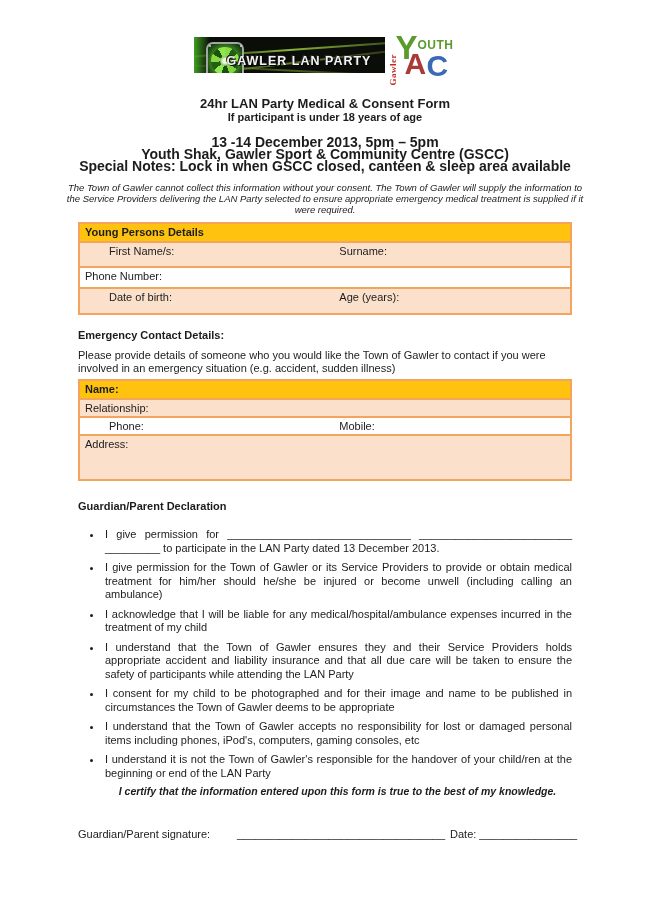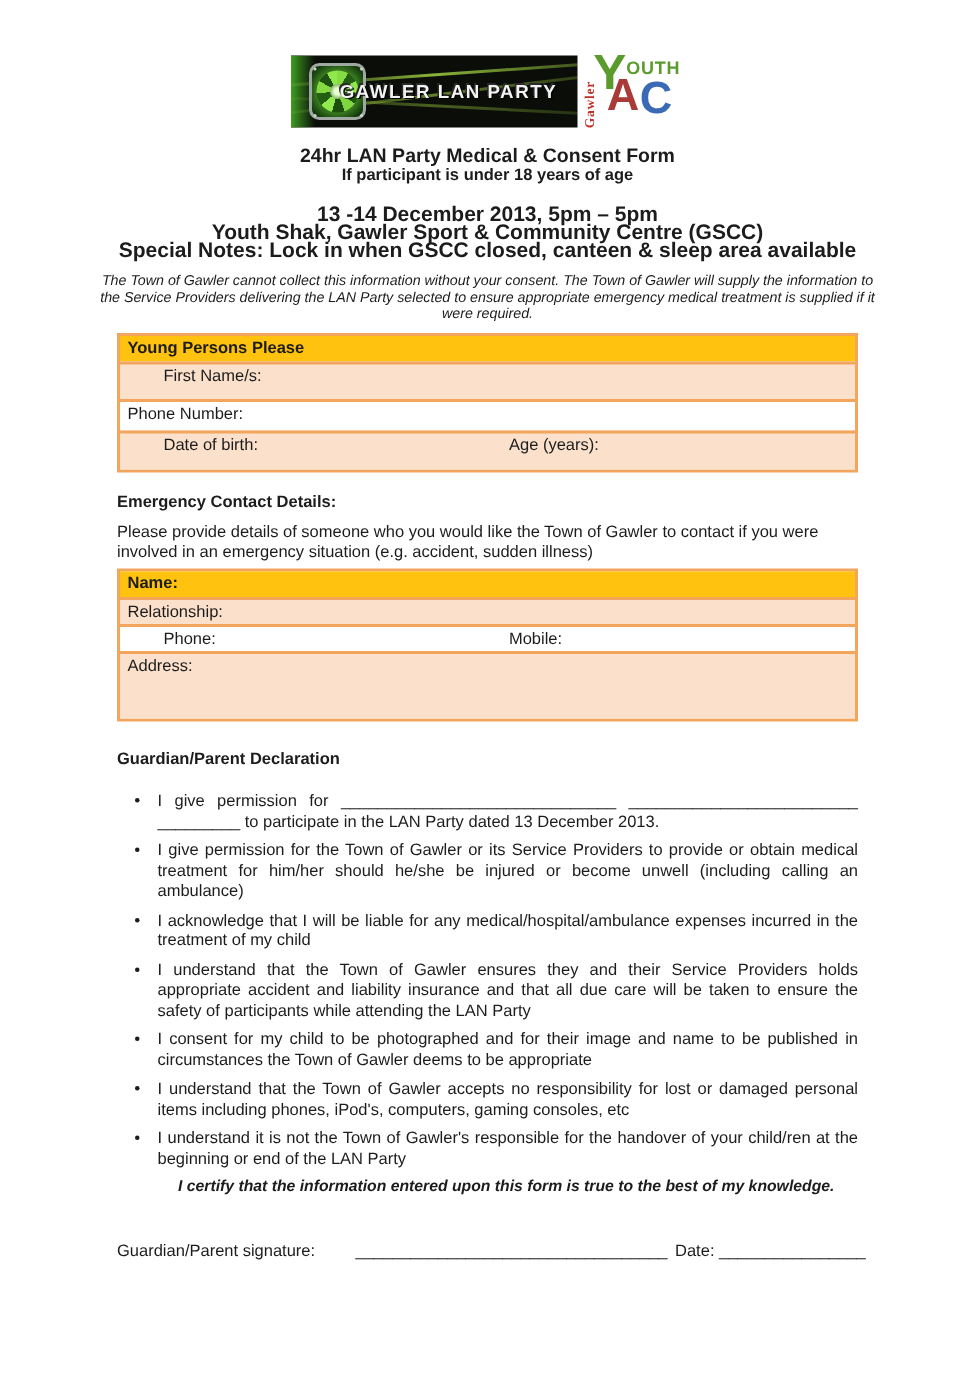--- a/index.html
+++ b/index.html
@@ -3,21 +3,21 @@
 <meta charset="utf-8">
 <style>
   * { margin:0; padding:0; box-sizing:border-box; }
   html,body { background:#ffffff; }
   .page {
     width:650px; height:919px; position:relative; background:#ffffff;
     font-family:"Liberation Sans", sans-serif; color:#1c1c1c; overflow:hidden;
   }
   
   .logo-row { display:flex; justify-content:center; align-items:flex-start; padding-top:33px; gap:3px; }
-  .lan-logo { width:191px; height:48px; background:#0b0d09; position:relative; overflow:hidden; margin-top:4px; }
+  .lan-logo { width:191px; height:36px; background:#0b0d09; position:relative; overflow:hidden; margin-top:4px; }
   .lan-glow { position:absolute; left:0; top:0; width:16px; height:100%;
     background:linear-gradient(to right,#3f9e22,rgba(63,158,34,0)); }
   .streak { position:absolute; height:2px; width:150%; left:-10%;
     background:linear-gradient(to right,rgba(154,205,50,0),#aadd44 40%,rgba(154,205,50,0)); }
   .streak.s1 { top:10px; transform:rotate(-4deg); opacity:.8; }
   .streak.s2 { top:22px; transform:rotate(-7deg); opacity:.55; }
   .streak.s3 { top:34px; transform:rotate(3deg); opacity:.4; }
   .fan { position:absolute; left:12px; top:5px; width:38px; height:38px;
     border:2px solid #9fa8a3; border-radius:7px;
     background:radial-gradient(circle at 50% 50%, #cfff7a 0%, #58a82e 40%, #1d4d12 78%, #0c1408 100%); }
@@ -104,24 +104,25 @@
     <div>13 -14 December 2013, 5pm – 5pm</div>
     <div>Youth Shak, Gawler Sport &amp; Community Centre (GSCC)</div>
     <div>Special Notes: Lock in when GSCC closed, canteen &amp; sleep area available</div>
   </div>
   <div class="disclaimer">The Town of Gawler cannot collect this information without your consent. The Town of Gawler will supply the information to the Service Providers delivering the LAN Party selected to ensure appropriate emergency medical treatment is supplied if it were required.</div>
 
   <div class="content">
 
     <div class="tbl">
       <div class="trow gold h17">
-        <div class="cell full hdr">Young Persons Please</div>
+        <div class="cell full hdr">Young Persons Details</div>
       </div>
       <div class="trow peach h25">
         <div class="cell c1">First Name/s:</div>
+        <div class="cell c2">Surname:</div>
       </div>
       <div class="trow white h21">
         <div class="cell full">Phone Number:</div>
       </div>
       <div class="trow peach h26">
         <div class="cell c1">Date of birth:</div>
         <div class="cell c2">Age (years):</div>
       </div>
     </div>
 

